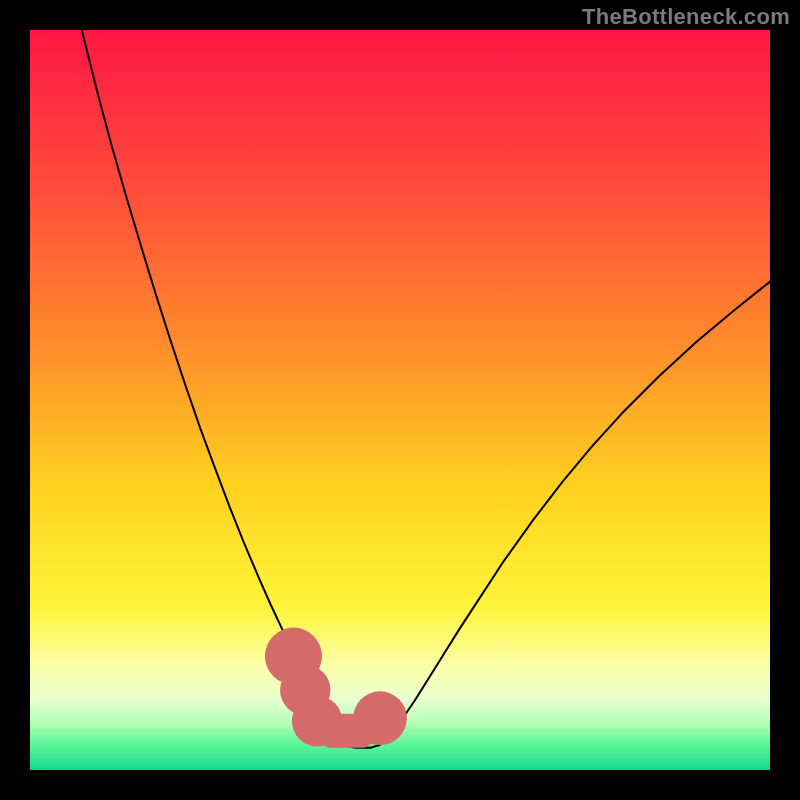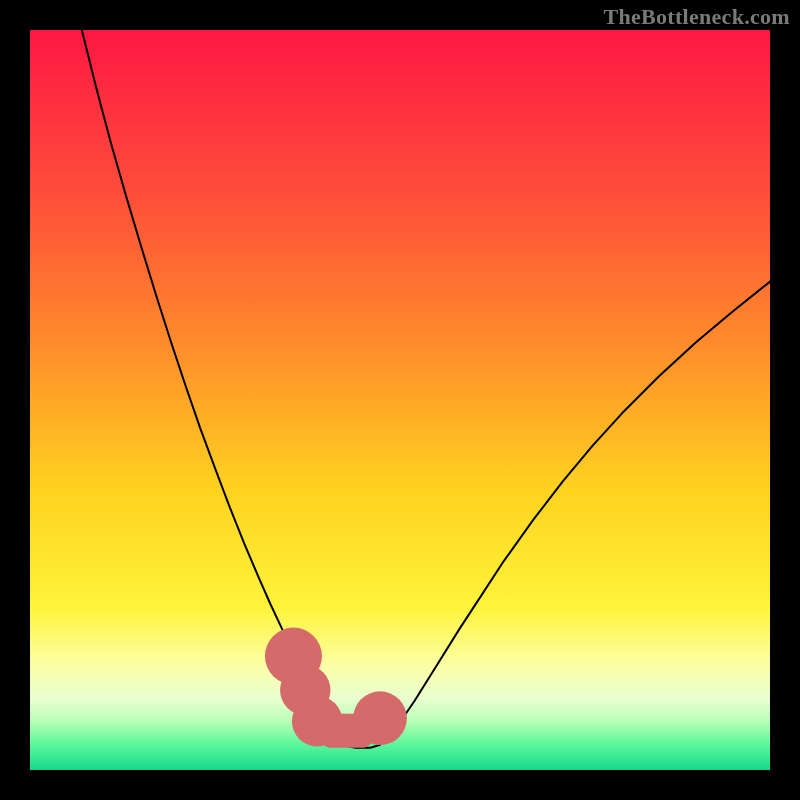--- a/index.html
+++ b/index.html
@@ -18,21 +18,20 @@
   }
   .watermark {
     position: absolute;
     top: 4px;
     right: 10px;
     color: #7a7a7a;
     font-size: 22px;
     font-weight: 600;
     letter-spacing: 0.3px;
     z-index: 3;
-    font-family: Liberation Serif, serif;
   }
   .plot {
     position: absolute;
     left: 30px;
     top: 30px;
     width: 740px;
     height: 740px;
     overflow: hidden;
   }
   .plot svg {

